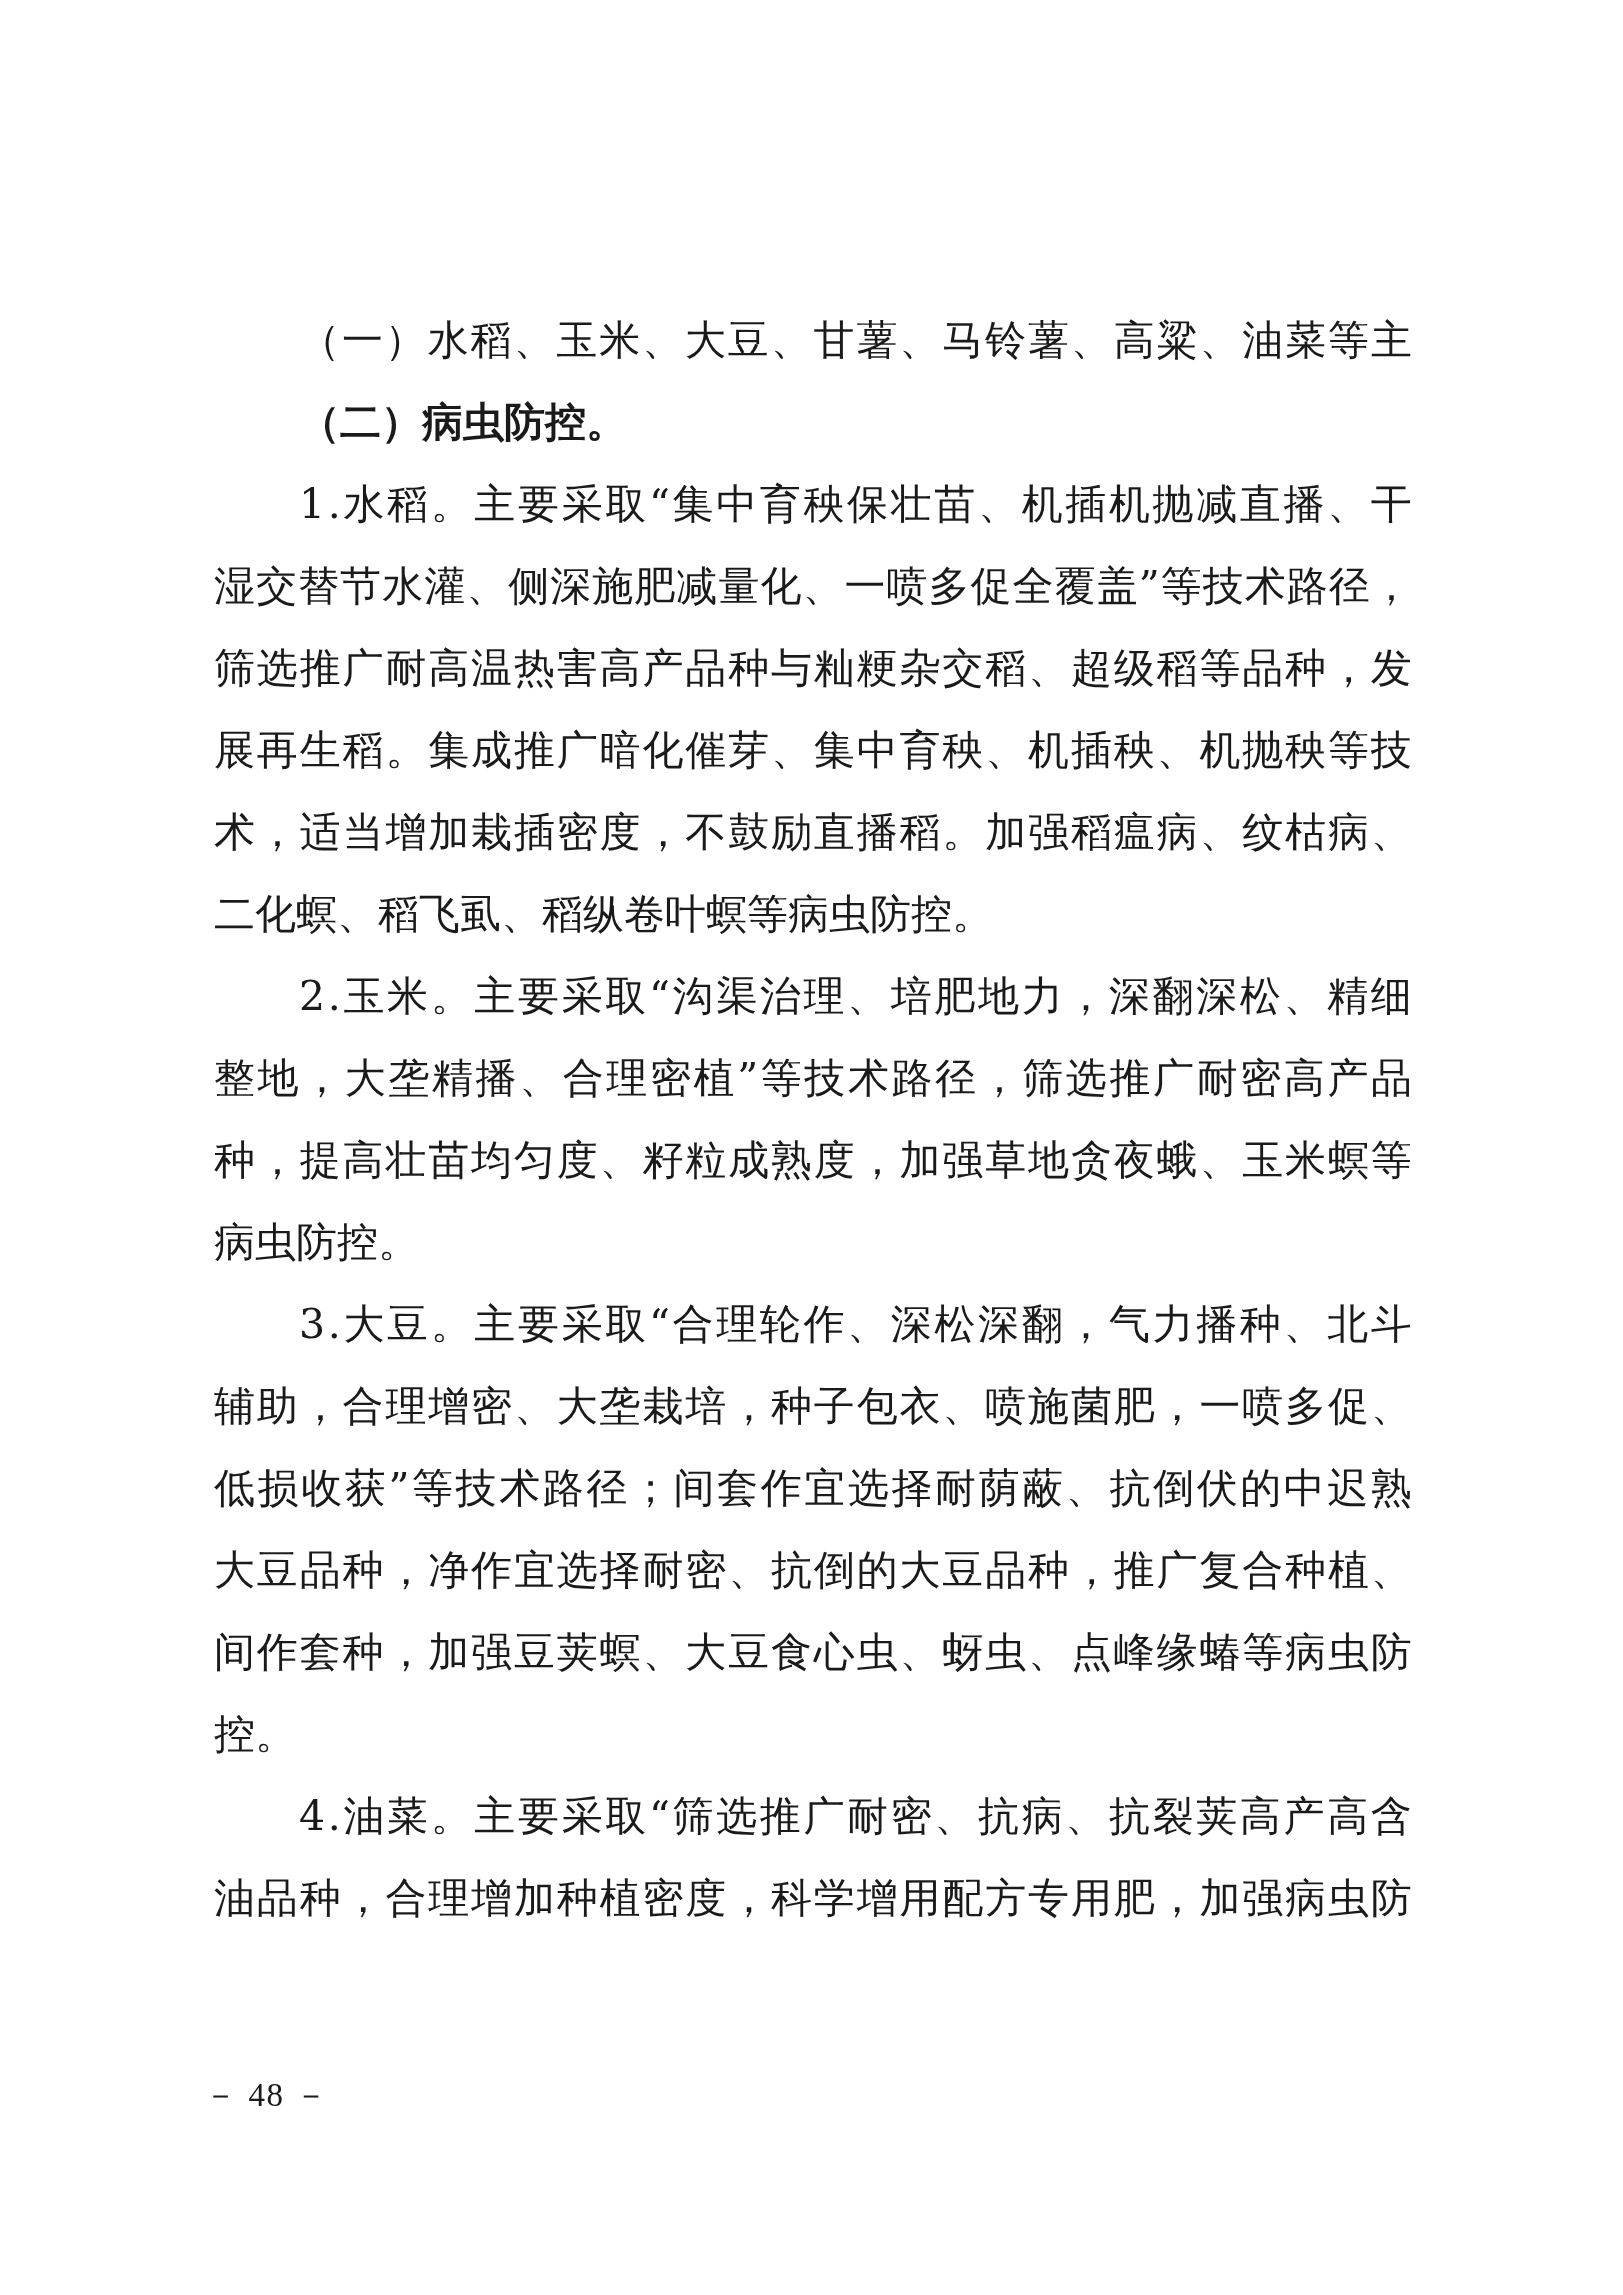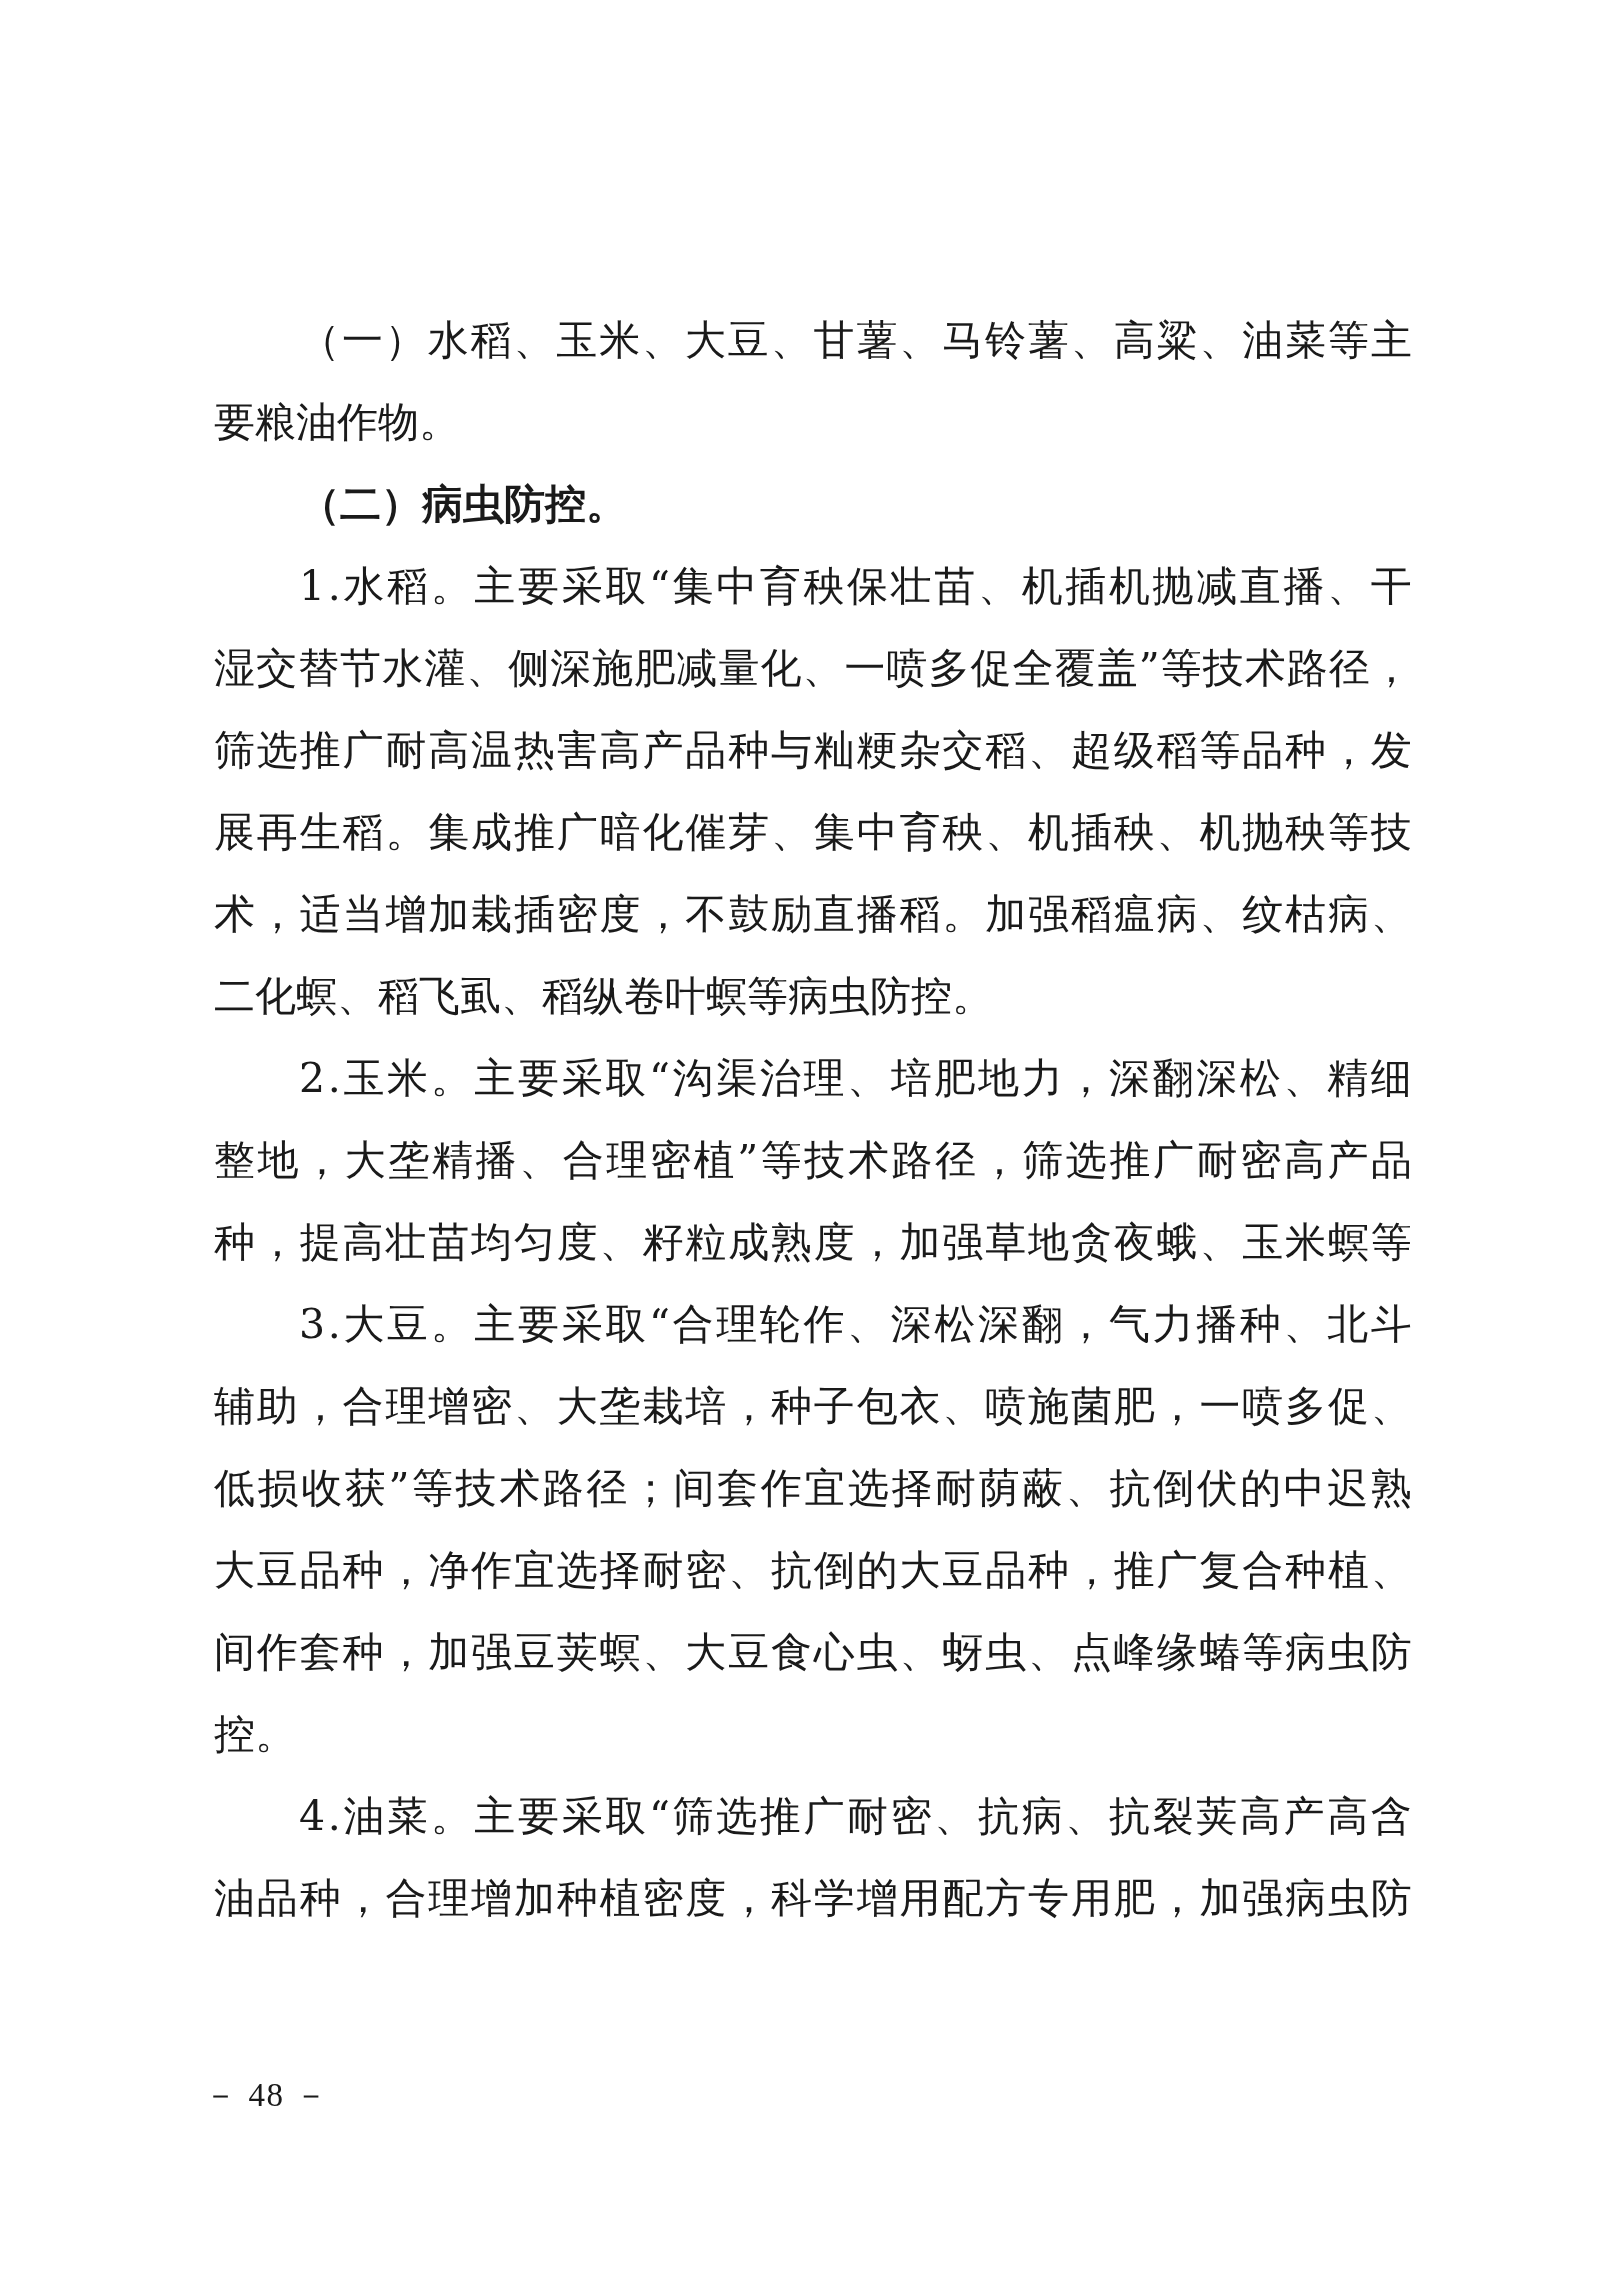--- a/index.html
+++ b/index.html
@@ -87,21 +87,20 @@
         <span>薯</span>
         <span>、</span>
         <span>高</span>
         <span>粱</span>
         <span>、</span>
         <span>油</span>
         <span>菜</span>
         <span>等</span>
         <span>主</span>
       </div>
-    <div class="line last">要粮油作物。</div>
 
     <div class="line indent last heading">（二）病虫防控。</div>
 
     <div class="line indent" style="display: flex; justify-content: space-between;">
         <span>1</span>
         <span>.</span>
         <span>水</span>
         <span>稻</span>
         <span>。</span>
         <span>主</span>
@@ -332,20 +331,21 @@
         <span>地</span>
         <span>贪</span>
         <span>夜</span>
         <span>蛾</span>
         <span>、</span>
         <span>玉</span>
         <span>米</span>
         <span>螟</span>
         <span>等</span>
       </div>
+    <div class="line last">病虫防控。</div>
 
     <div class="line indent" style="display: flex; justify-content: space-between;">
         <span>3</span>
         <span>.</span>
         <span>大</span>
         <span>豆</span>
         <span>。</span>
         <span>主</span>
         <span>要</span>
         <span>采</span>

